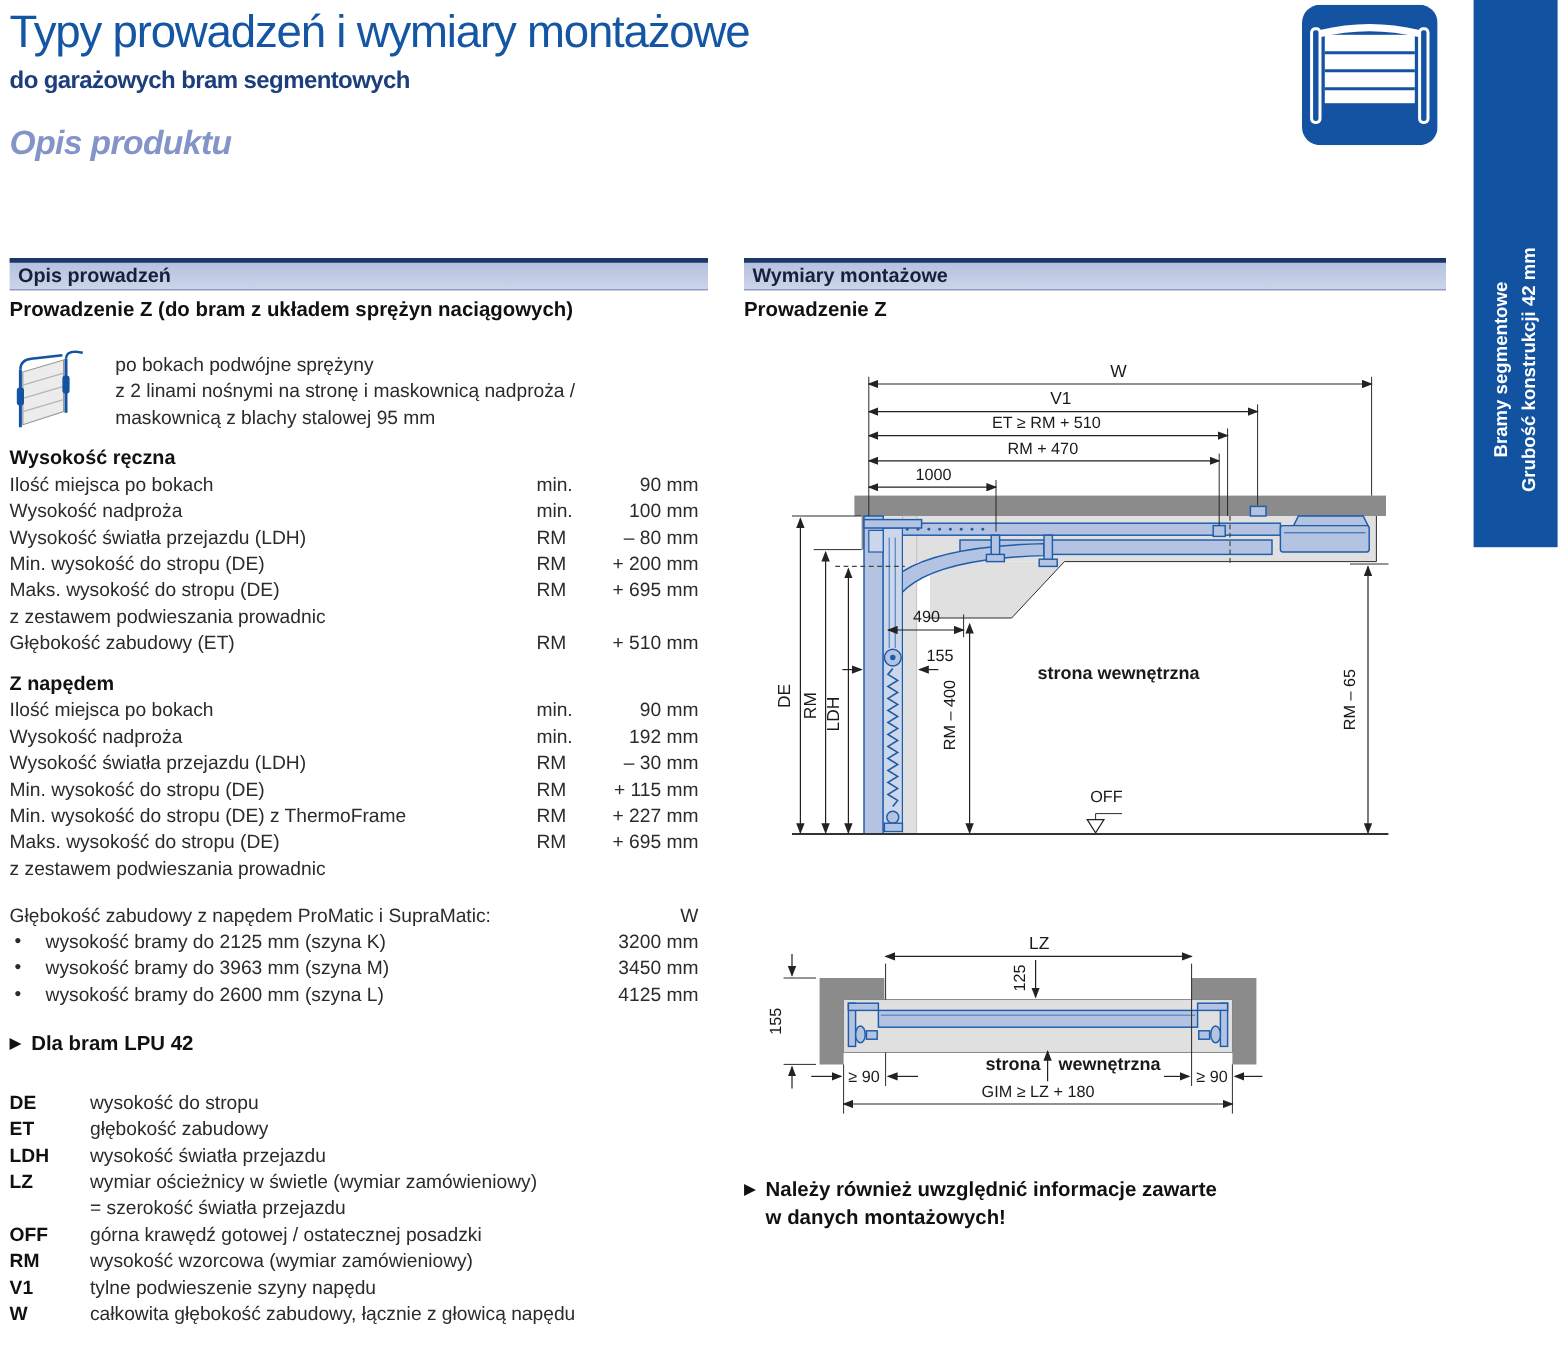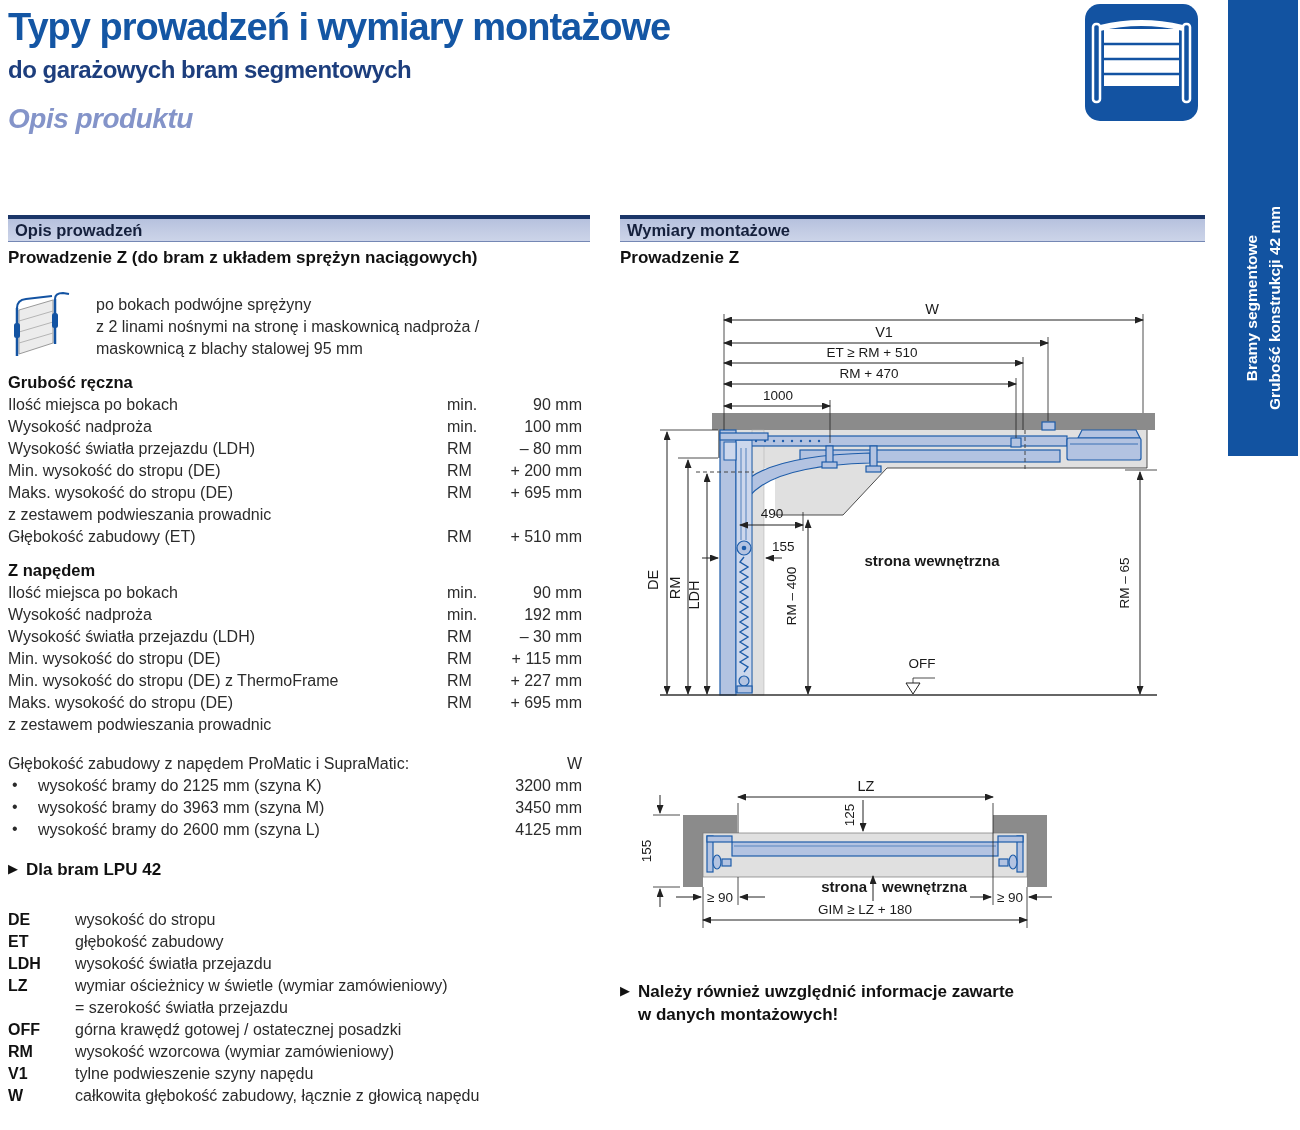--- a/index.html
+++ b/index.html
@@ -1,22 +1,22 @@
 <!DOCTYPE html>
 <html><head>
 <meta charset="utf-8">
 <style>
   * { margin:0; padding:0; box-sizing:border-box; }
   body { font-family:"Liberation Sans","DejaVu Sans",sans-serif; background:#fff; }
   #page { position:relative; width:1300px; height:1130px; background:#fff; overflow:hidden; }
 
   
-  .title   { position:absolute; left:8px; top:6px; font-size:38px; font-weight:bold;
+  .title   { position:absolute; left:8px; top:6px; font-size:38px; font-weight:normal;
              color:#1456a4; letter-spacing:-1px; }
-  .subtitle{ position:absolute; left:8px; top:56px; font-size:24px; font-weight:bold;
+  .subtitle{ position:absolute; left:8px; top:56px; font-size:20px; font-weight:bold;
              color:#1d3e7d; letter-spacing:-0.5px; }
   .section-title { position:absolute; left:8px; top:103px; font-size:28px; font-weight:bold;
              color:#8494c9; letter-spacing:-0.5px;font-style:italic; }
 
   
   .door-icon { position:absolute; left:1085px; top:4px; }
 
   
   .side-tab { position:absolute; left:1228px; top:0; width:70px; height:456px; background:#1253a1; }
   .side-tab-inner { position:absolute; top:0; left:0; width:456px; height:70px;
@@ -121,21 +121,21 @@
         <path d="M47,8 L47,53" stroke="#1353a2" stroke-width="2.5" fill="none"></path>
         <path d="M47,8 Q47,2 55,2 L61,3" stroke="#1353a2" stroke-width="2" fill="none"></path>
         <rect x="6" y="32" width="6" height="15" rx="2.5" fill="#1353a2"></rect>
         <rect x="44" y="22" width="6" height="15" rx="2.5" fill="#1353a2"></rect>
       </svg>
       <div class="cap">po bokach podwójne sprężyny
 z 2 linami nośnymi na stronę i maskownicą nadproża /
 maskownicą z blachy stalowej 95 mm</div>
     </div>
 
-    <div class="abs blk-title" style="top:158px;">Grubość ręczna</div>
+    <div class="abs blk-title" style="top:158px;">Wysokość ręczna</div>
     <div class="abs" style="top:181px; width:582px;">
 
         <div class="trow">
           <span class="lbl">Ilość miejsca po bokach</span>
           <span class="cond">min.</span>
           <span class="val">90 mm</span>
         </div>
 
         <div class="trow">
           <span class="lbl">Wysokość nadproża</span>

